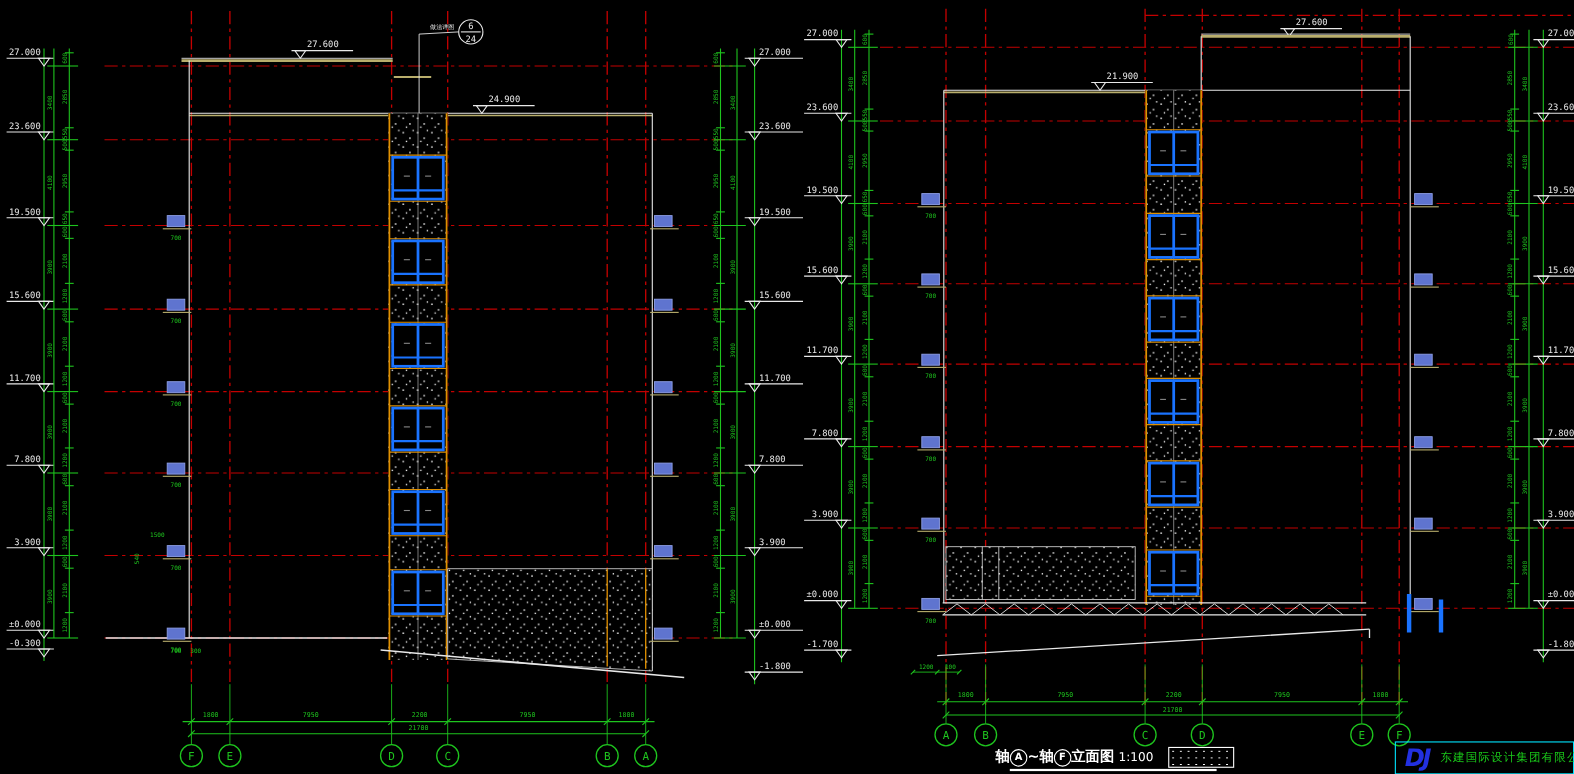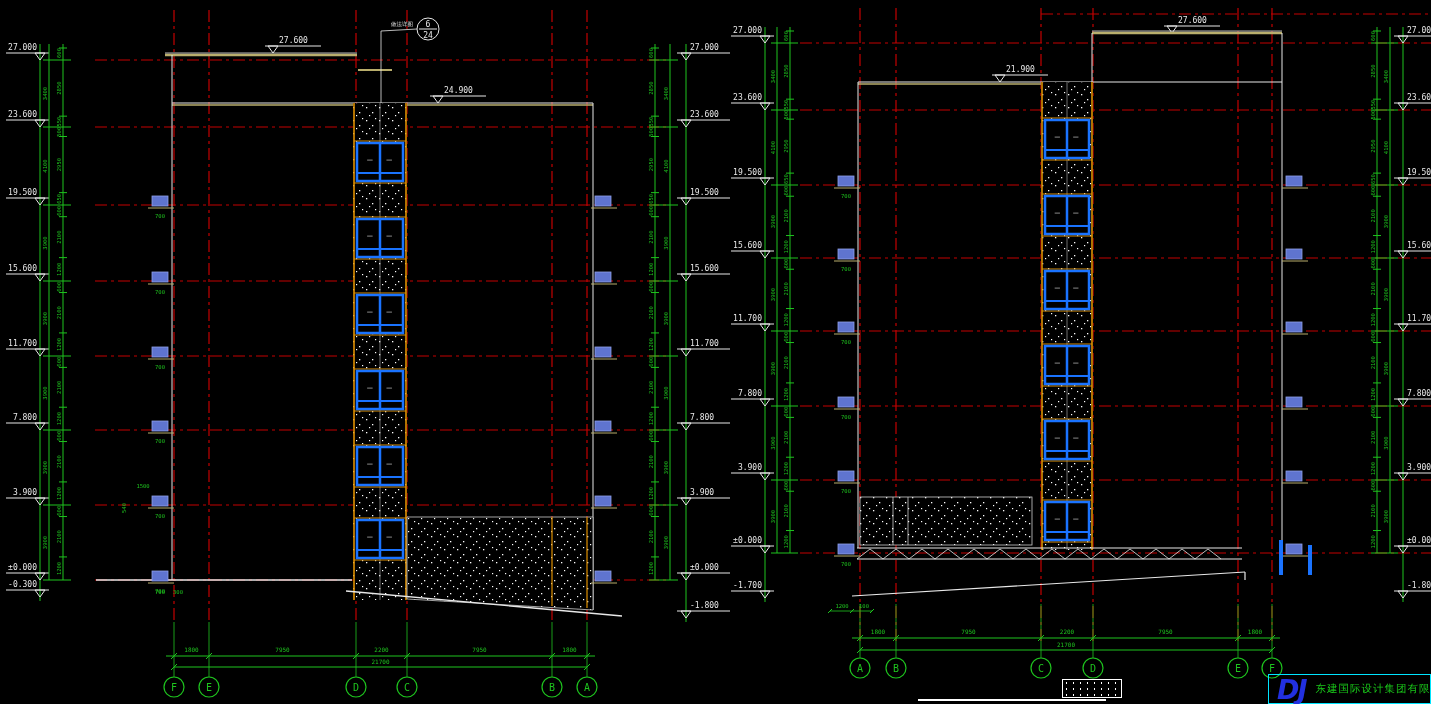--- a/index.html
+++ b/index.html
@@ -12,21 +12,21 @@
              font-family:"DejaVu Sans",sans-serif;}
   .title-bar .circ{display:inline-block;width:14px;height:14px;line-height:14px;border:1px solid #fff;
              border-radius:50%;font-size:9px;text-align:center;vertical-align:1px;}
   .title-bar .scale{font-weight:normal;font-size:11px;margin-left:4px;}
   .title-underline{position:absolute;left:918px;top:699px;width:188px;height:2px;background:#fff;}
   .legend-swatch{position:absolute;left:1062px;top:679px;width:58px;height:17px;border:1px solid #fff;
              background-image:radial-gradient(#fff 0.8px, transparent 0.9px);background-size:7px 6px;}
   .legend-label{position:absolute;left:1128px;top:684px;font-size:8px;color:#fff;letter-spacing:1px;margin-top:19px;}
   .logo-box{position:absolute;left:1268px;top:674px;width:161px;height:28px;border:1px solid #00e5ff;
             display:flex;align-items:center;}
-  .logo-dj{color:#2230e0;font-size:27px;font-weight:bold;font-style:italic;margin-left:8px;
+  .logo-dj{color:#2230e0;font-size:22px;font-weight:bold;font-style:italic;margin-left:8px;
            font-family:"DejaVu Sans",sans-serif;letter-spacing:-2px;}
   .logo-company{color:#19c819;font-size:10.5px;margin-left:10px;letter-spacing:1px;white-space:nowrap;
            font-family:"DejaVu Sans",sans-serif;}
 </style>
 </head>
 <body>
 
 <div class="canvas">
   <svg id="cad" width="1431" height="704" viewBox="0 0 1431 704">
     <defs>
@@ -692,20 +692,23 @@
         <line x1="1282" y1="556" x2="1308" y2="556" stroke="#b9ae6c" stroke-width="1"></line>
         <rect x="1279" y="540" width="4" height="35" fill="#1a73ff"></rect>
         <rect x="1308" y="545" width="4" height="30" fill="#1a73ff"></rect>
         <line x1="830" y1="611" x2="872" y2="611" stroke="#1ec41e" stroke-width="0.8"></line>
         <line x1="828" y1="613" x2="832" y2="609" stroke="#1ec41e" stroke-width="1"></line>
         <line x1="850" y1="613" x2="854" y2="609" stroke="#1ec41e" stroke-width="1"></line>
         <line x1="870" y1="613" x2="874" y2="609" stroke="#1ec41e" stroke-width="1"></line>
       </g>
   </svg>
 
+  <div class="overlay title-bar">
+    <span>轴</span><span class="circ">A</span><span>~轴</span><span class="circ">F</span><span>立面图</span><span class="scale">1:100</span>
+  </div>
   <div class="title-underline"></div>
 
   <div class="legend-swatch"></div>
   <div class="legend-label">石材贴面</div>
 
   <div class="logo-box">
     <span class="logo-dj">DJ</span>
     <span class="logo-company">东建国际设计集团有限公司</span>
   </div>
 </div>

